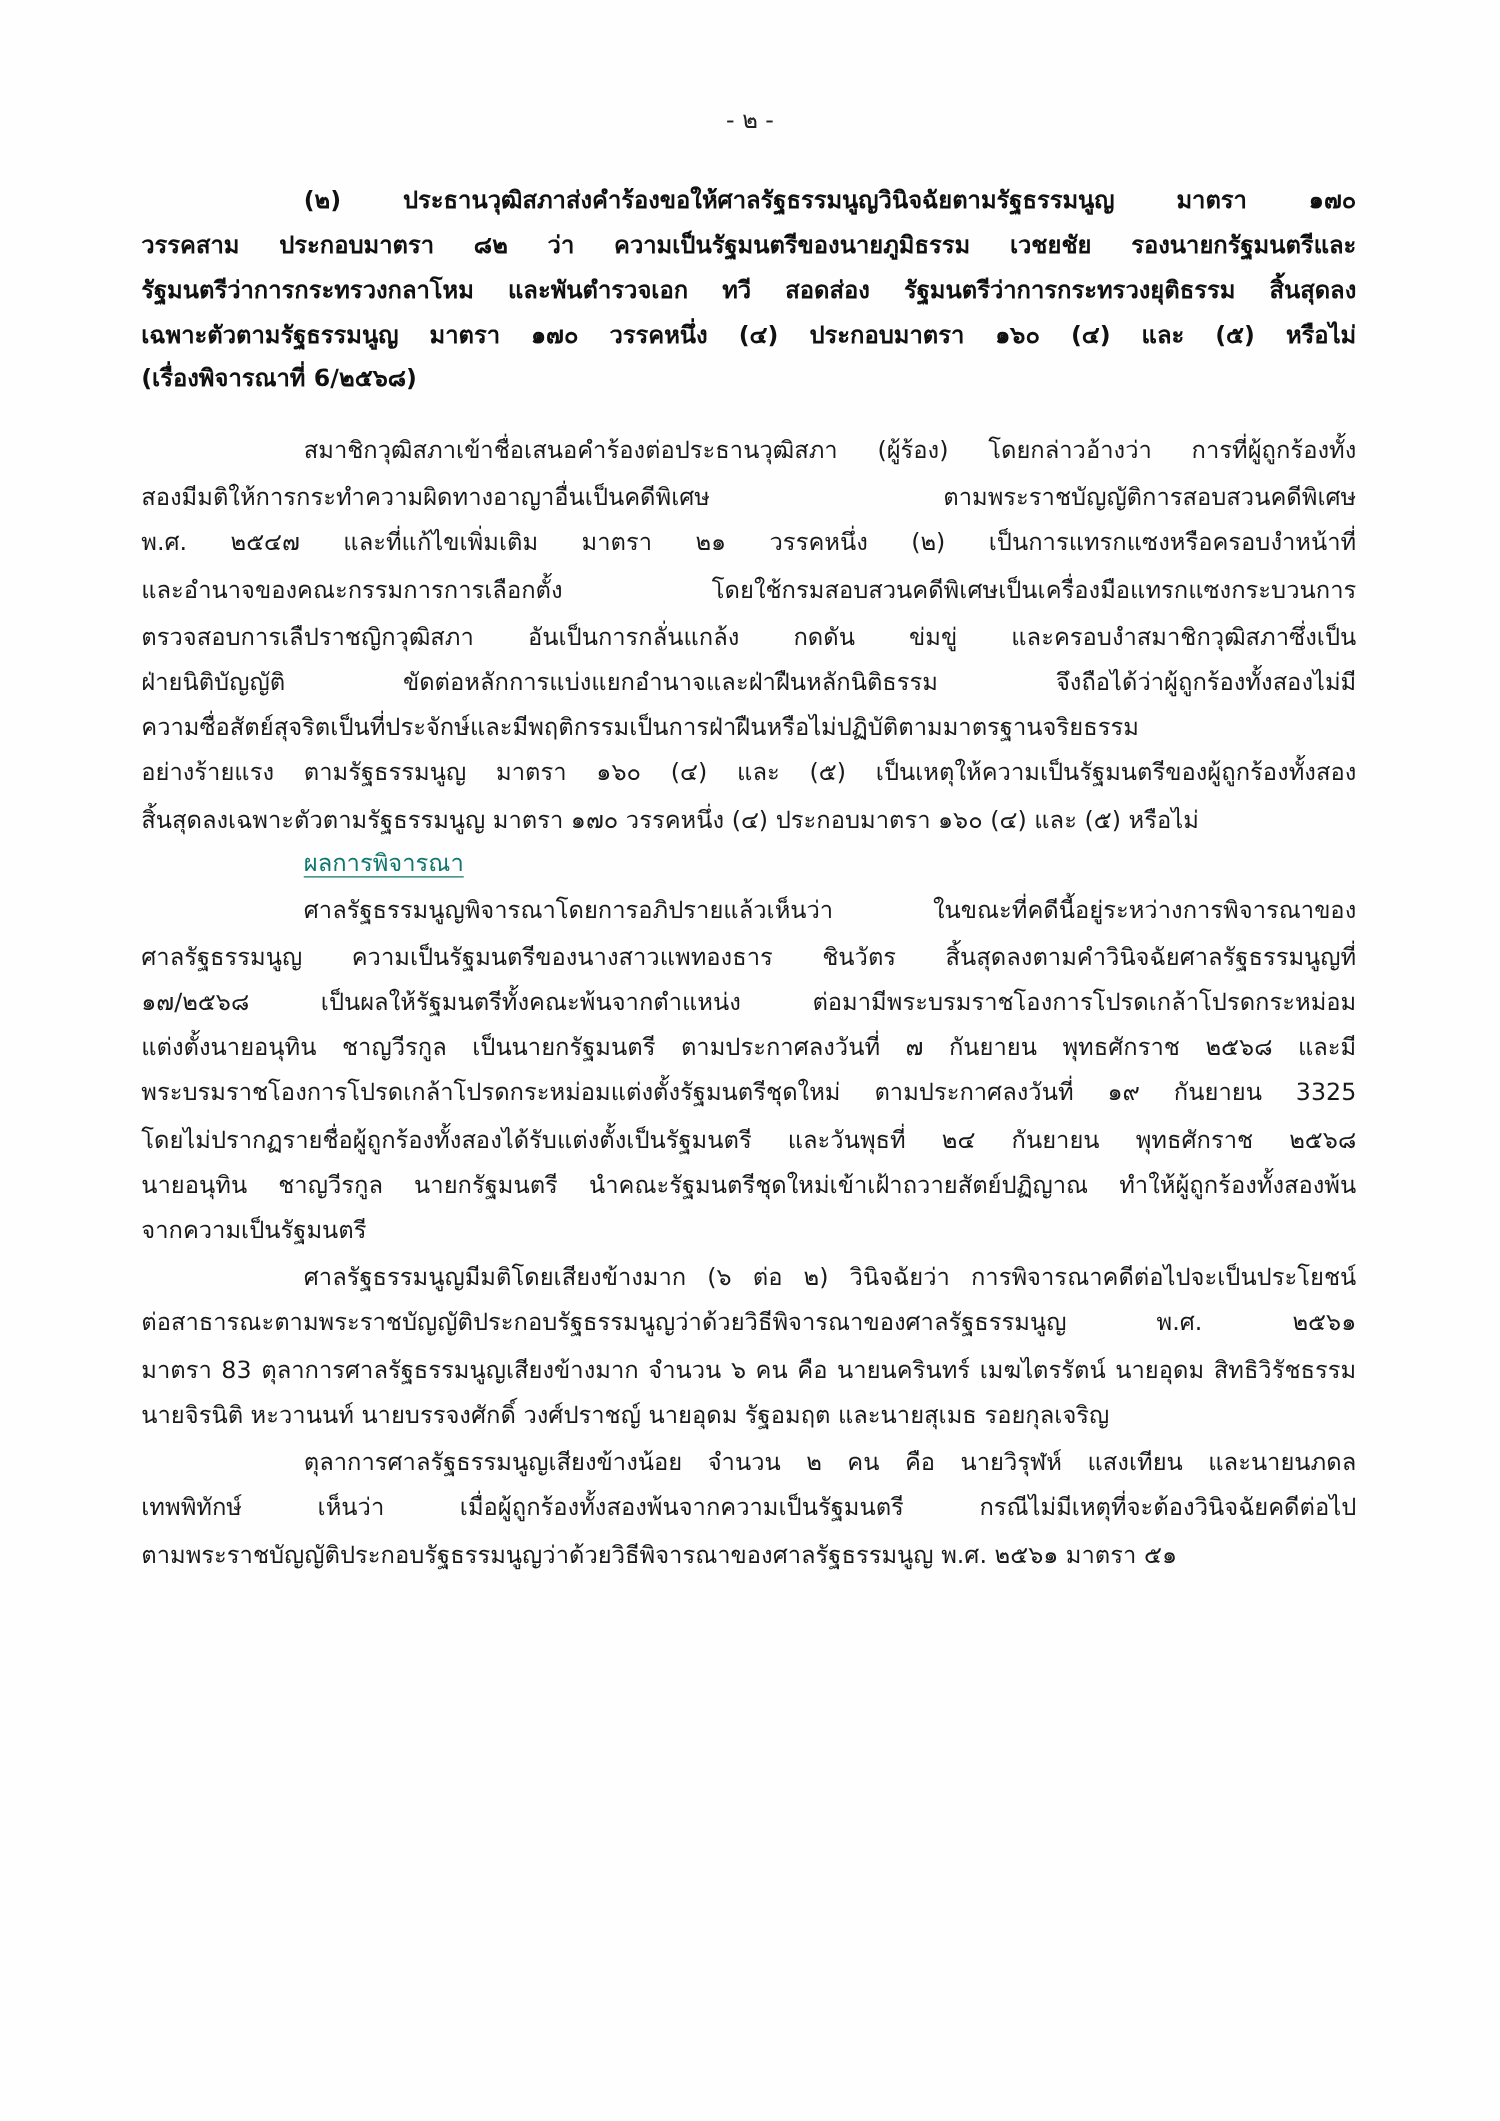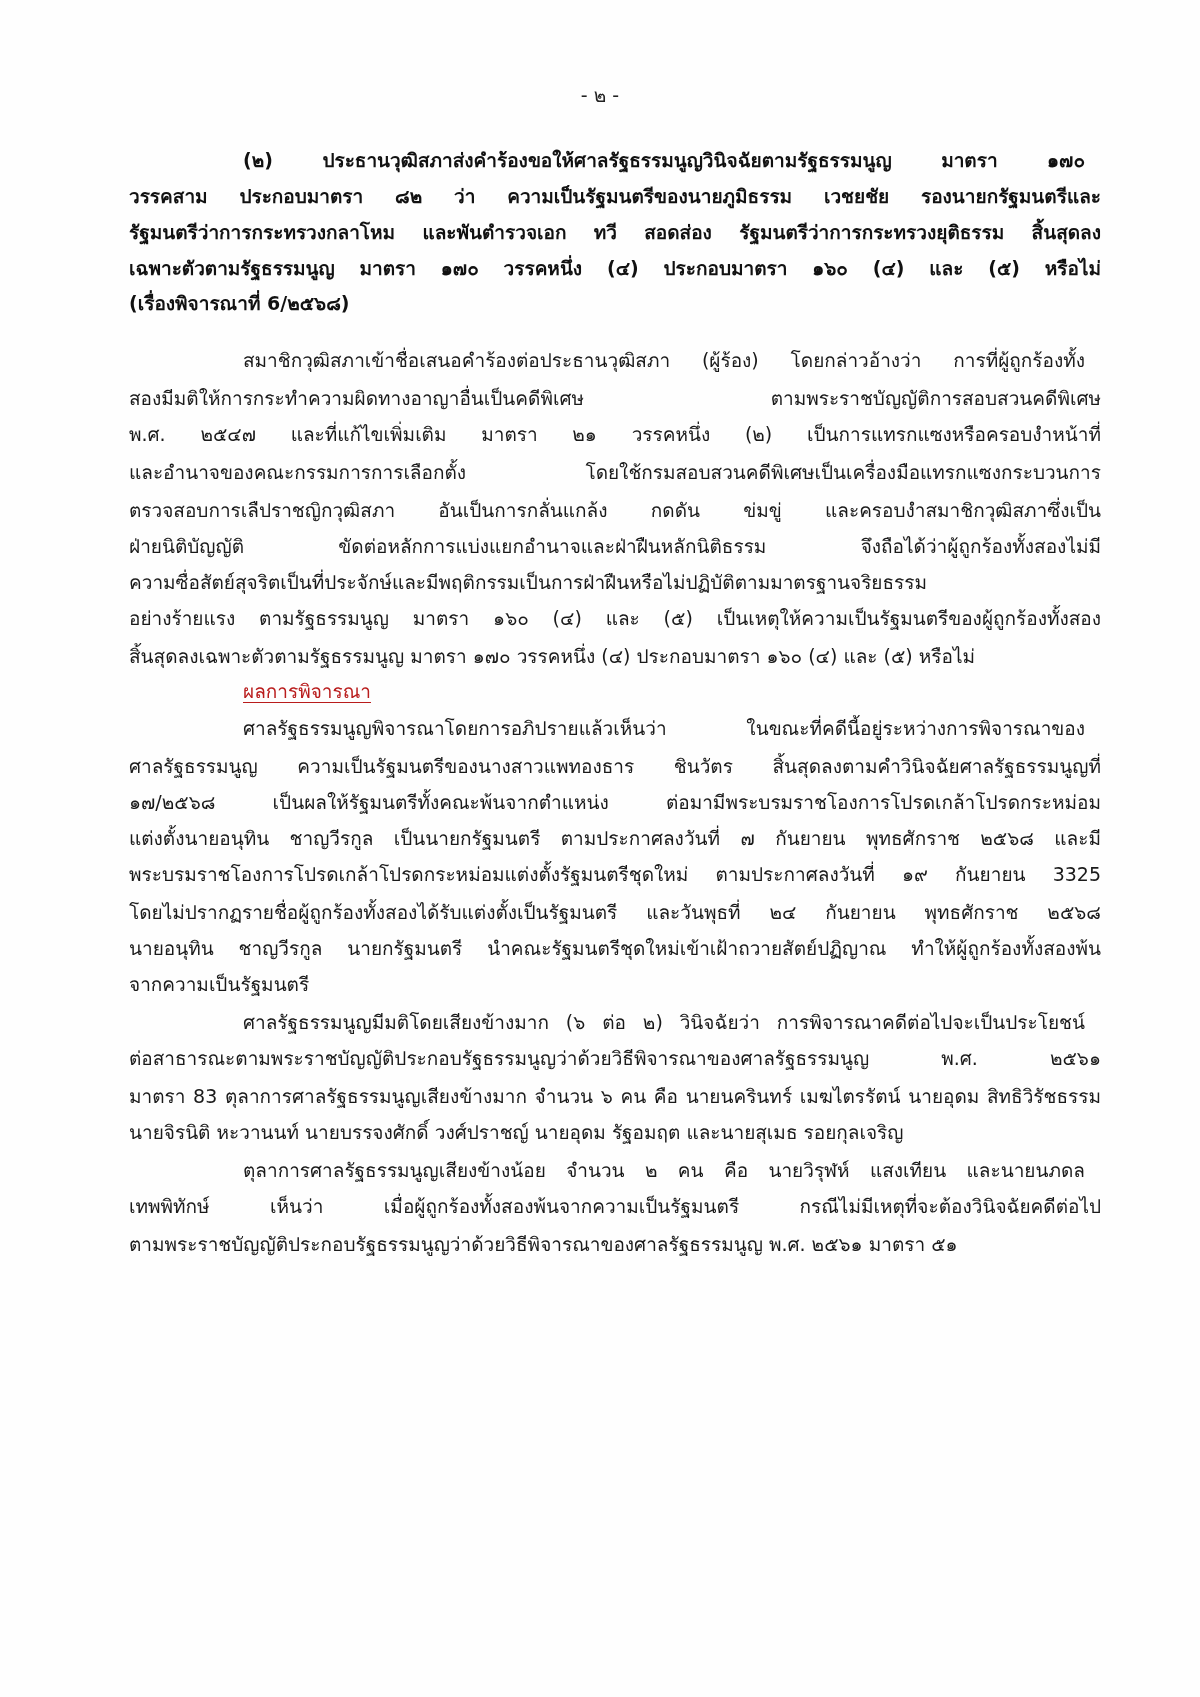--- a/index.html
+++ b/index.html
@@ -3,31 +3,31 @@
 <meta charset="utf-8">
 <style>
   html, body { margin: 0; padding: 0; background: #ffffff; }
   body { width: 1200px; height: 1697px; position: relative; overflow: hidden; }
   .page { position: absolute; left: 0; top: 0; width: 1200px; height: 1697px; background: #fefefe; }
   .pagenum {
     position: absolute; top: 80px; left: 0; width: 1200px; text-align: center;
     font-family: "DejaVu Sans", sans-serif; font-size: 19px; color: #222;
   }
   .line {
-    position: absolute; left: 129px; width: 972px; height: 36px;
+    position: absolute; left: 113px; width: 972px; height: 36px;
     font-family: "DejaVu Sans", sans-serif; font-size: 19px; line-height: 36px;
     color: #1a1a1a; white-space: nowrap;
     text-align: justify; text-align-last: justify;
   }
   .line.indent { left: 243px; width: 842px; }
   .line.last { text-align-last: left; }
   .bold { font-weight: bold; color: #111; }
   .heading {
     position: absolute; left: 243px; height: 36px; line-height: 36px;
-    font-family: Liberation Sans, sans-serif; font-size: 19px; color: #b91c1c;
+    font-family: Liberation Mono, monospace; font-size: 19px; color: #0f766e;
     text-decoration: underline; text-underline-offset: 4px;
   }
 </style>
 </head>
 <body>
 
 <div class="page">
 
   <div class="pagenum">- ๒ -</div>
 

